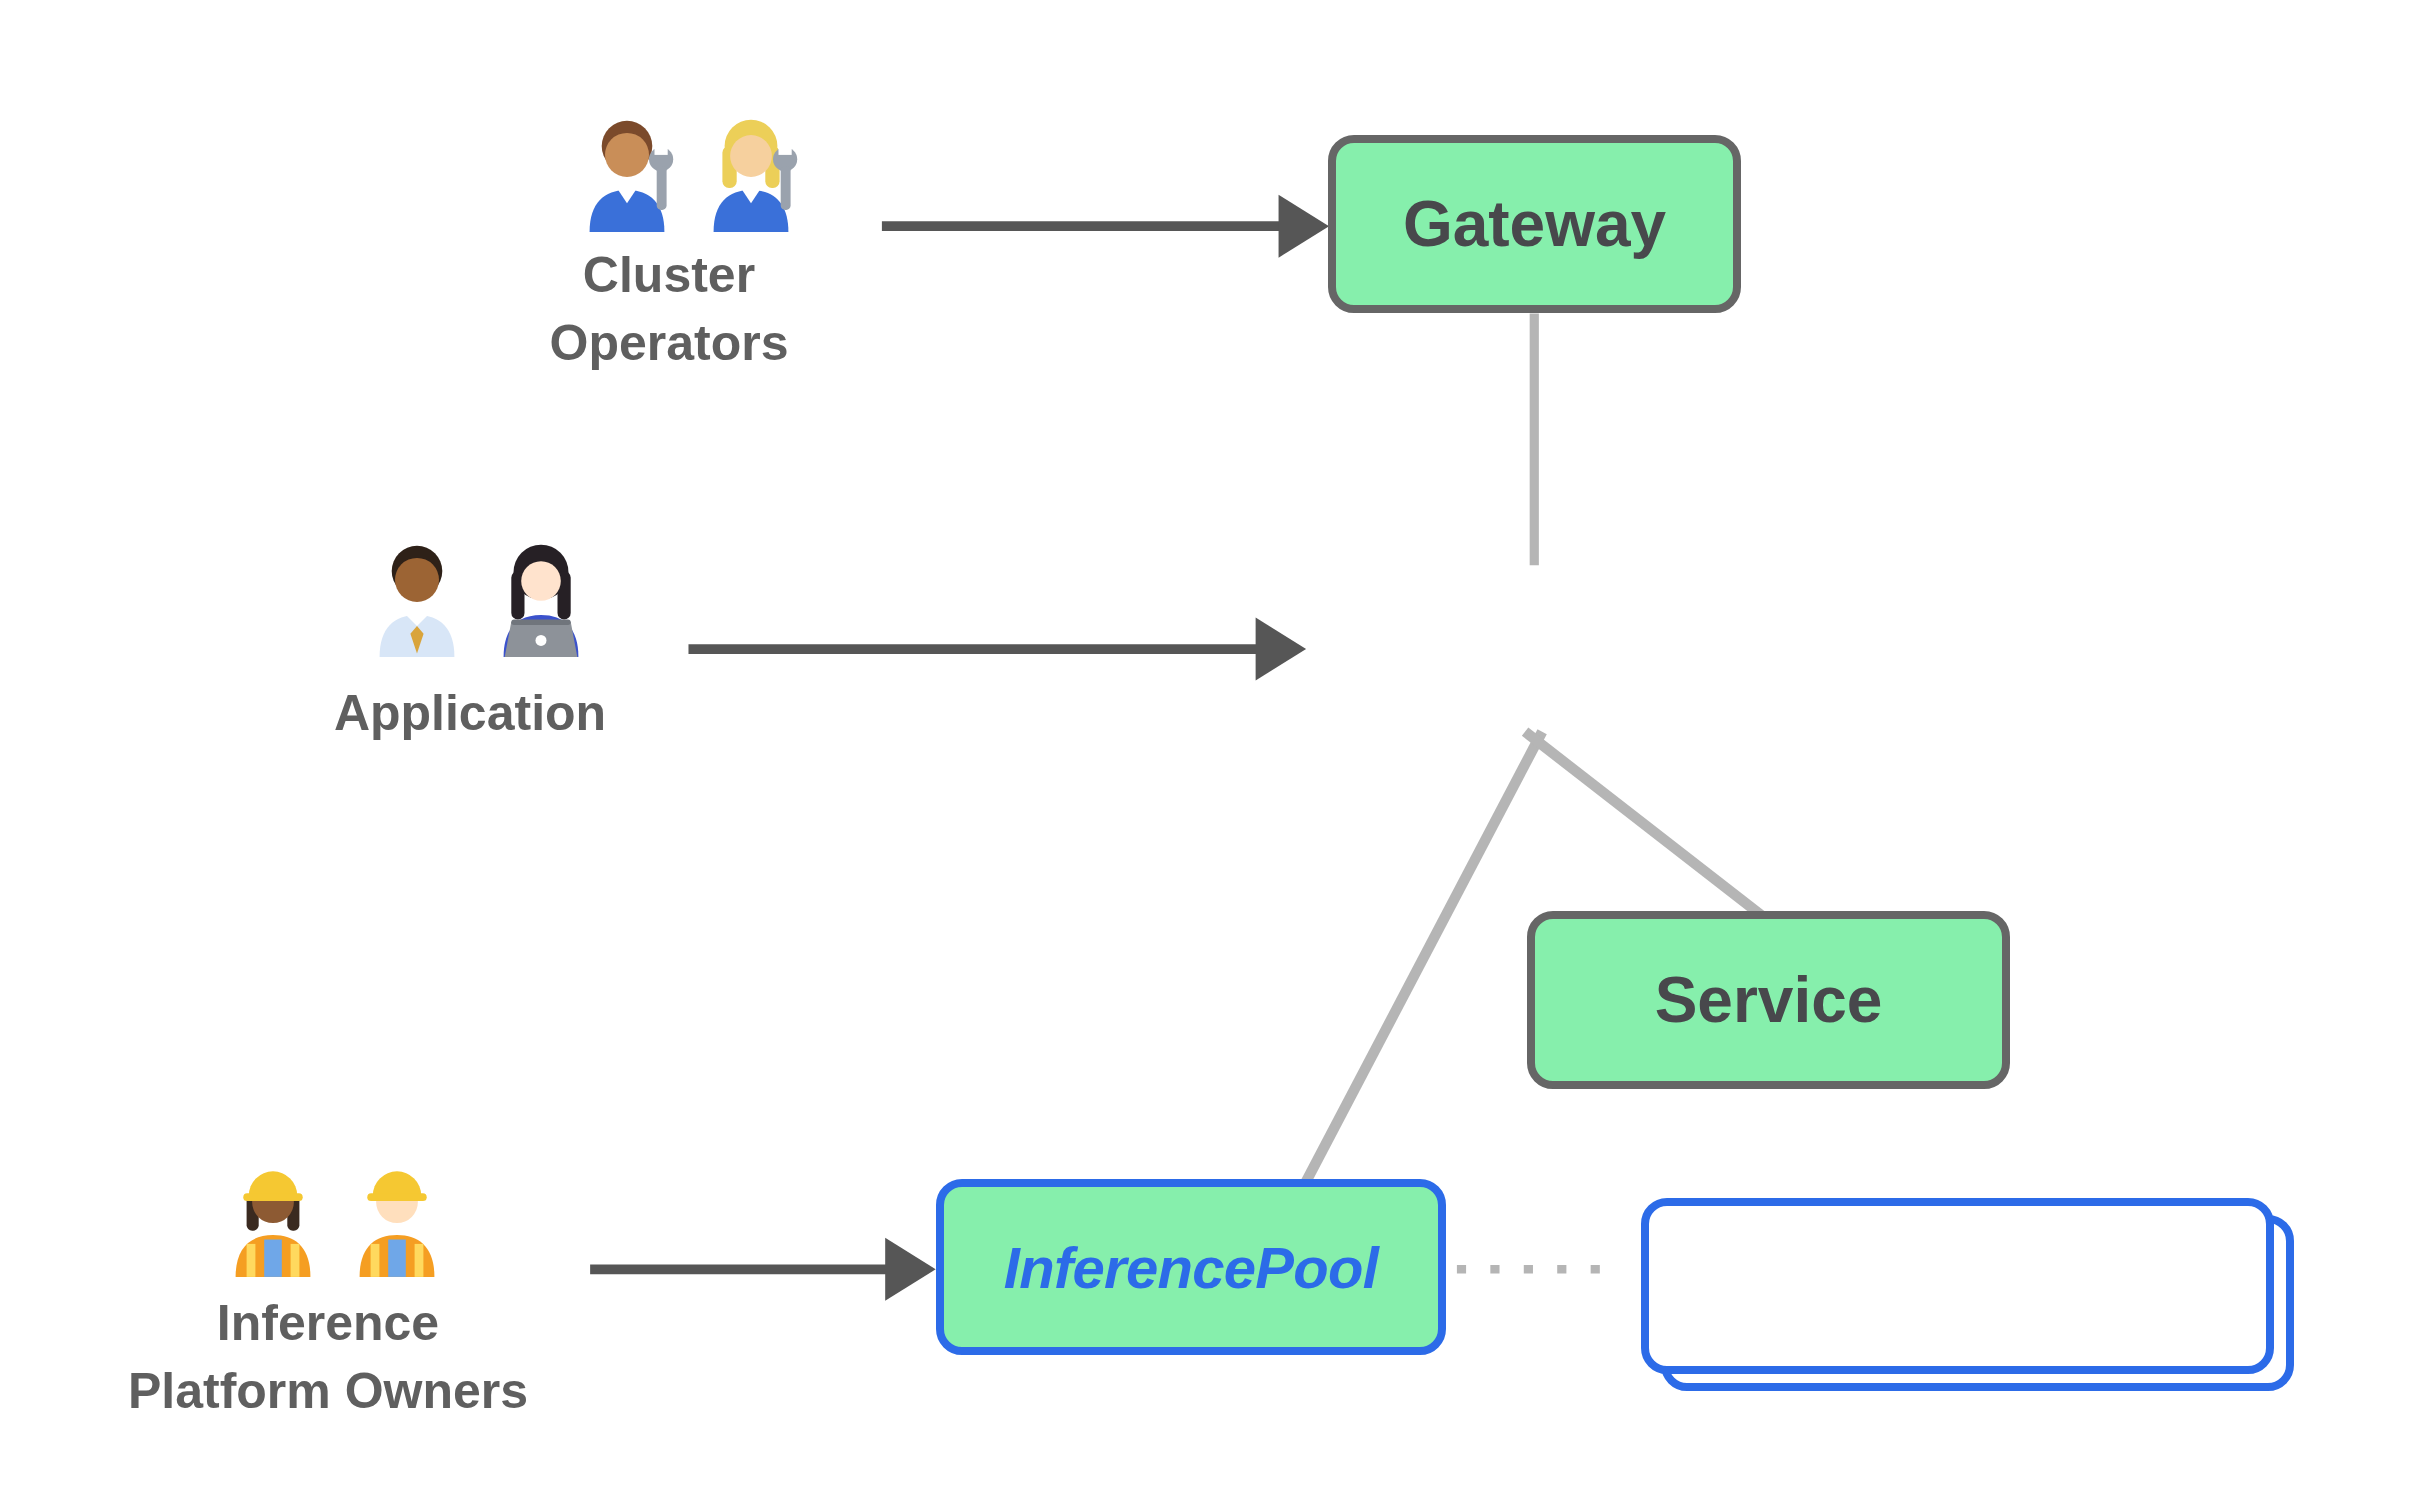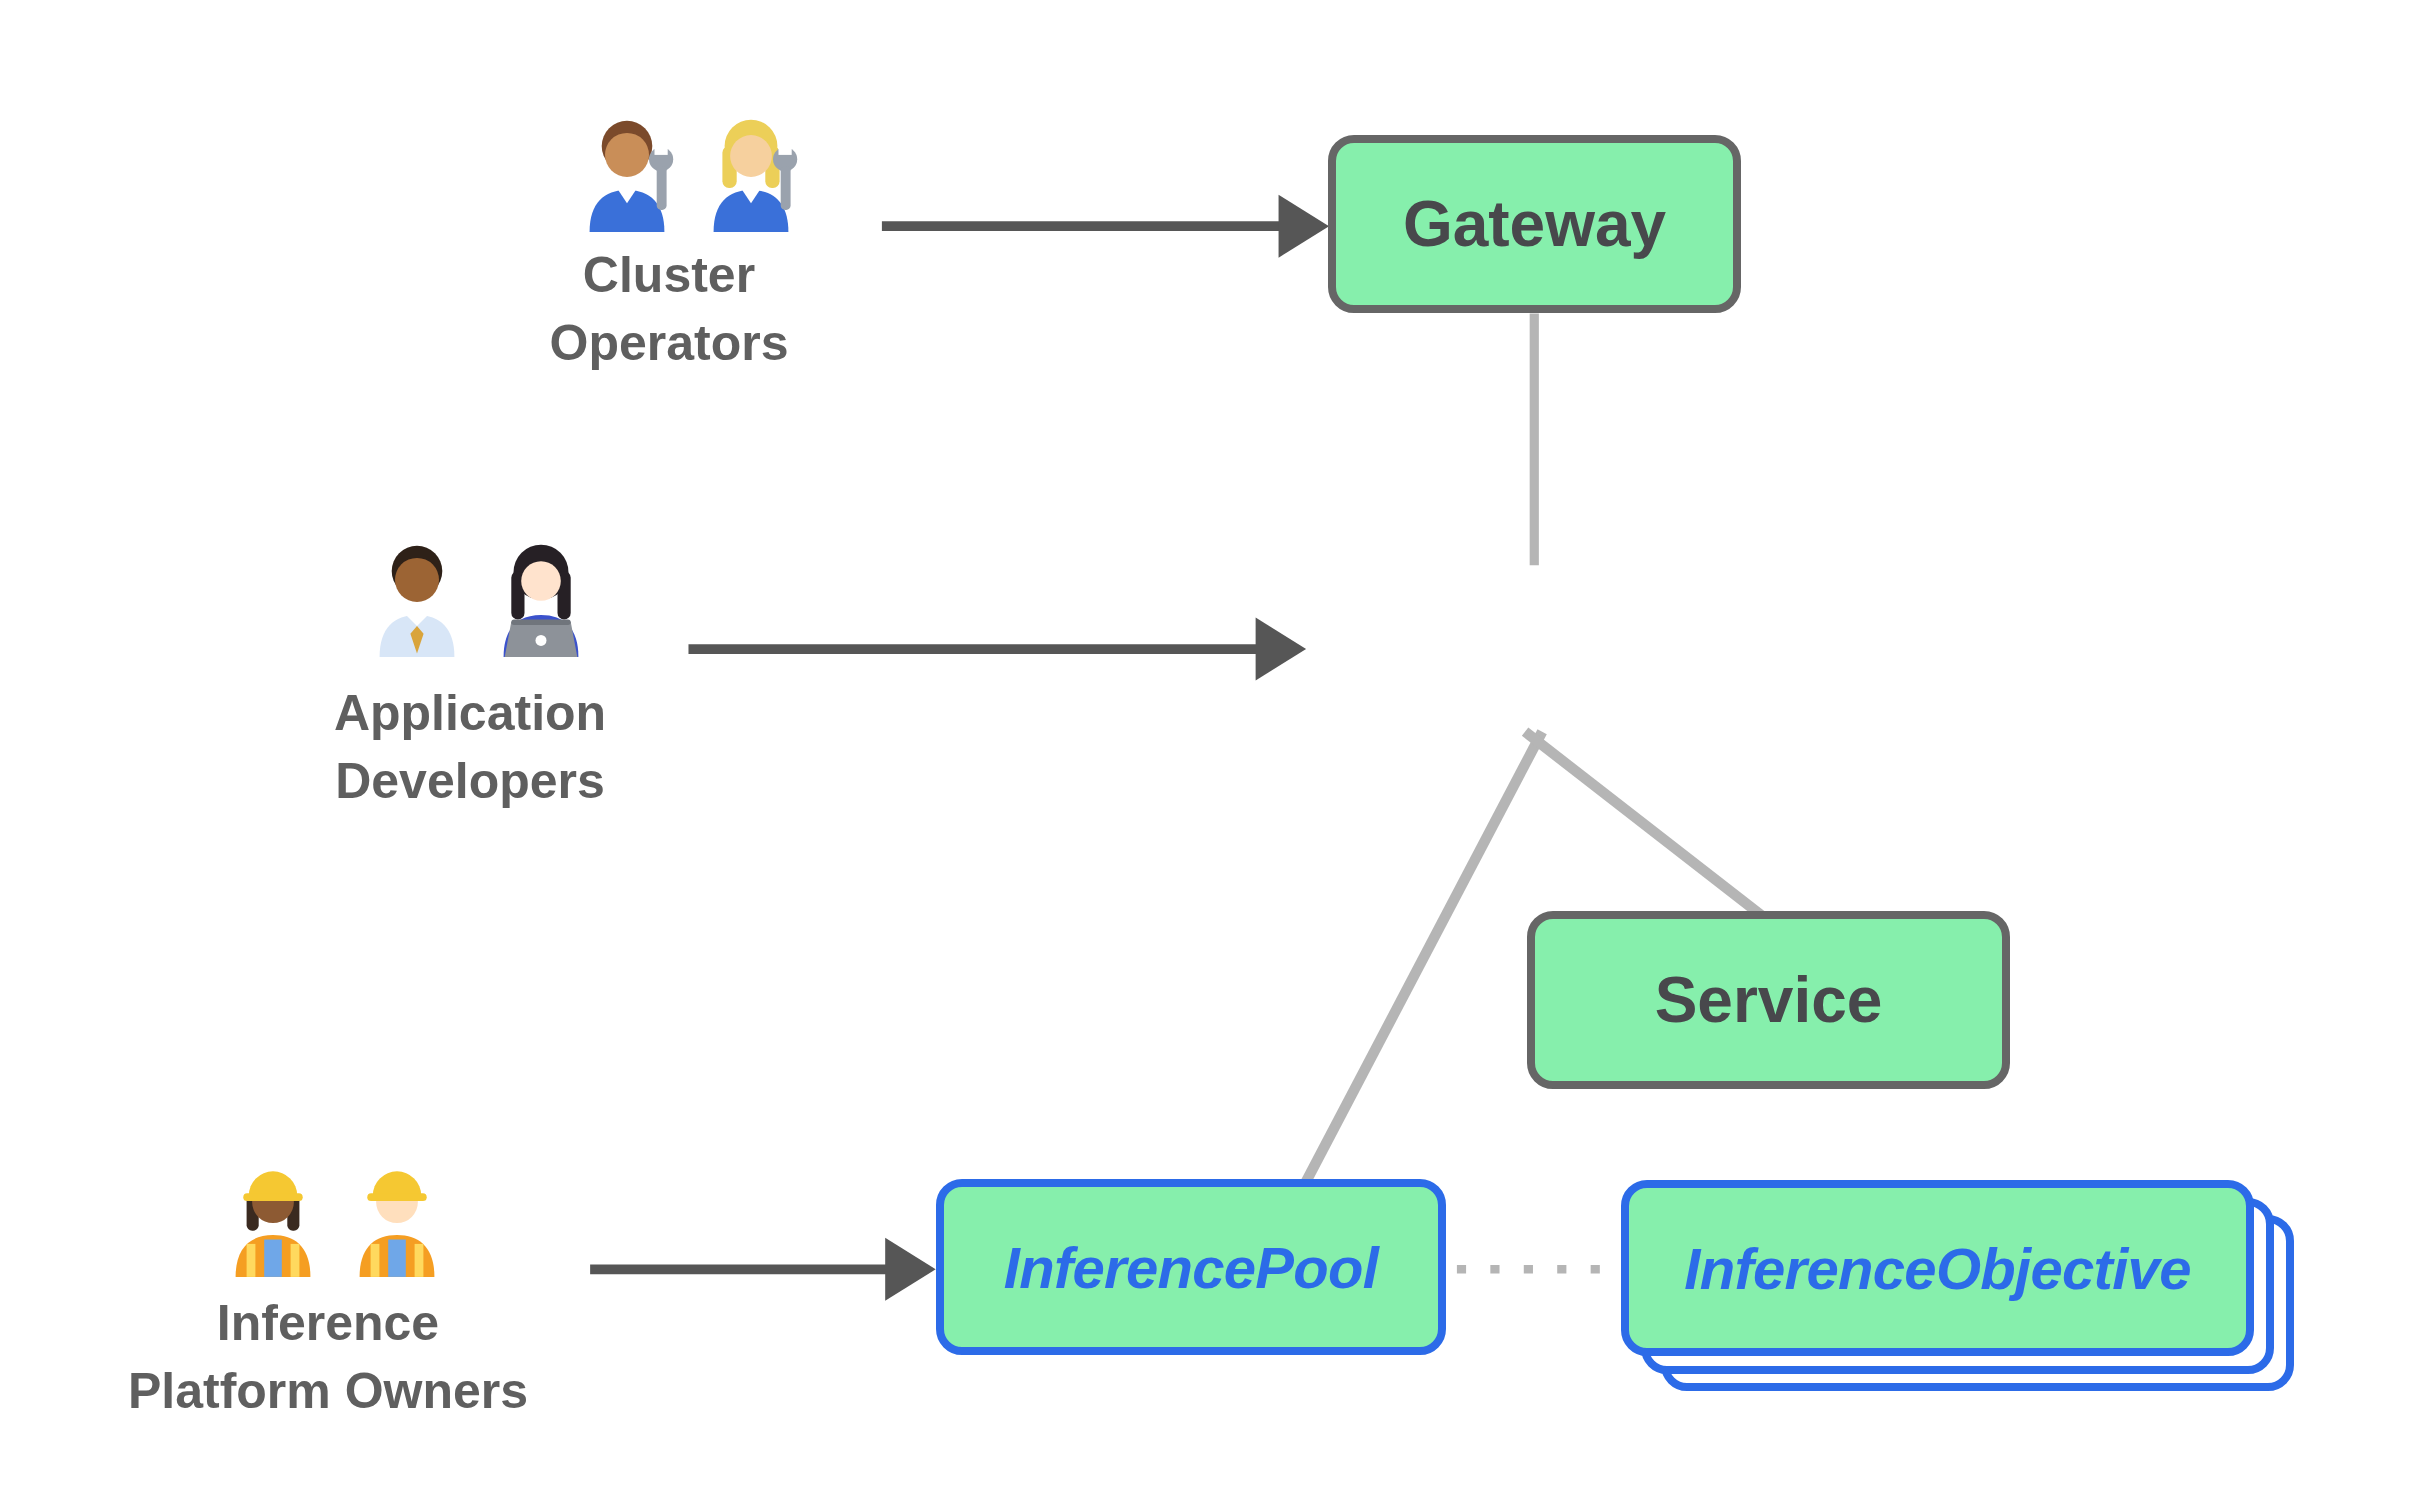--- a/index.html
+++ b/index.html
@@ -147,21 +147,20 @@
       <rect x="65" y="40" width="12" height="44" rx="6" fill="#262025"></rect>
       <circle cx="50" cy="49" r="18" fill="#ffe3cd"></circle>
       <path d="M16 118 C16 92 29 80 50 80 C71 80 84 92 84 118 Z" fill="#3b52cc"></path>
       <path d="M17 118 L83 118 L77 86 L23 86 Z" fill="#8d9299"></path>
       <rect x="23" y="84" width="54" height="5" rx="2.5" fill="#70757c"></rect>
       <circle cx="50" cy="103" r="5" fill="#ffffff"></circle>
     </svg>
   </div>
   <div class="actor-label" style="left:142px; top:679px; width:656px;">
     <div>Application</div>
-    <div>Developers</div>
   </div>
 
   <div class="actor-icons" style="left:218px; top:1147px;">
     <svg viewBox="0 0 100 118">
       <rect x="26" y="42" width="11" height="34" rx="5" fill="#3a2a20"></rect>
       <rect x="63" y="42" width="11" height="34" rx="5" fill="#3a2a20"></rect>
       <circle cx="50" cy="50" r="19" fill="#8d5a33"></circle>
       <path d="M28 44 a22 22 0 0 1 44 0 Z" fill="#f5c832"></path>
       <rect x="23" y="42" width="54" height="7" rx="3.5" fill="#f5c832"></rect>
       <rect x="45" y="23" width="10" height="7" rx="3" fill="#f5c832"></rect>
@@ -194,18 +193,15 @@
   <div class="node" style="left:1527px; top:911px; width:483px; height:178px;">
     <span>Service</span>
   </div>
 
   <div class="node blue" style="left:936px; top:1179px; width:510px; height:176px;">
     <span>InferencePool</span>
   </div>
 
   <div id="objective-stack-back" class="stack-layer" style="left:1661px; top:1215px; width:633px; height:176px;"></div>
   <div id="objective-stack-mid" class="stack-layer" style="left:1641px; top:1198px; width:633px; height:176px;"></div>
-  <div class="node blue" style="left:1621px; top:1180px; width:633px; height:176px;">
-    <span>InferenceObjective</span>
-  </div>
 
 </div>
 
 
 </body></html>

